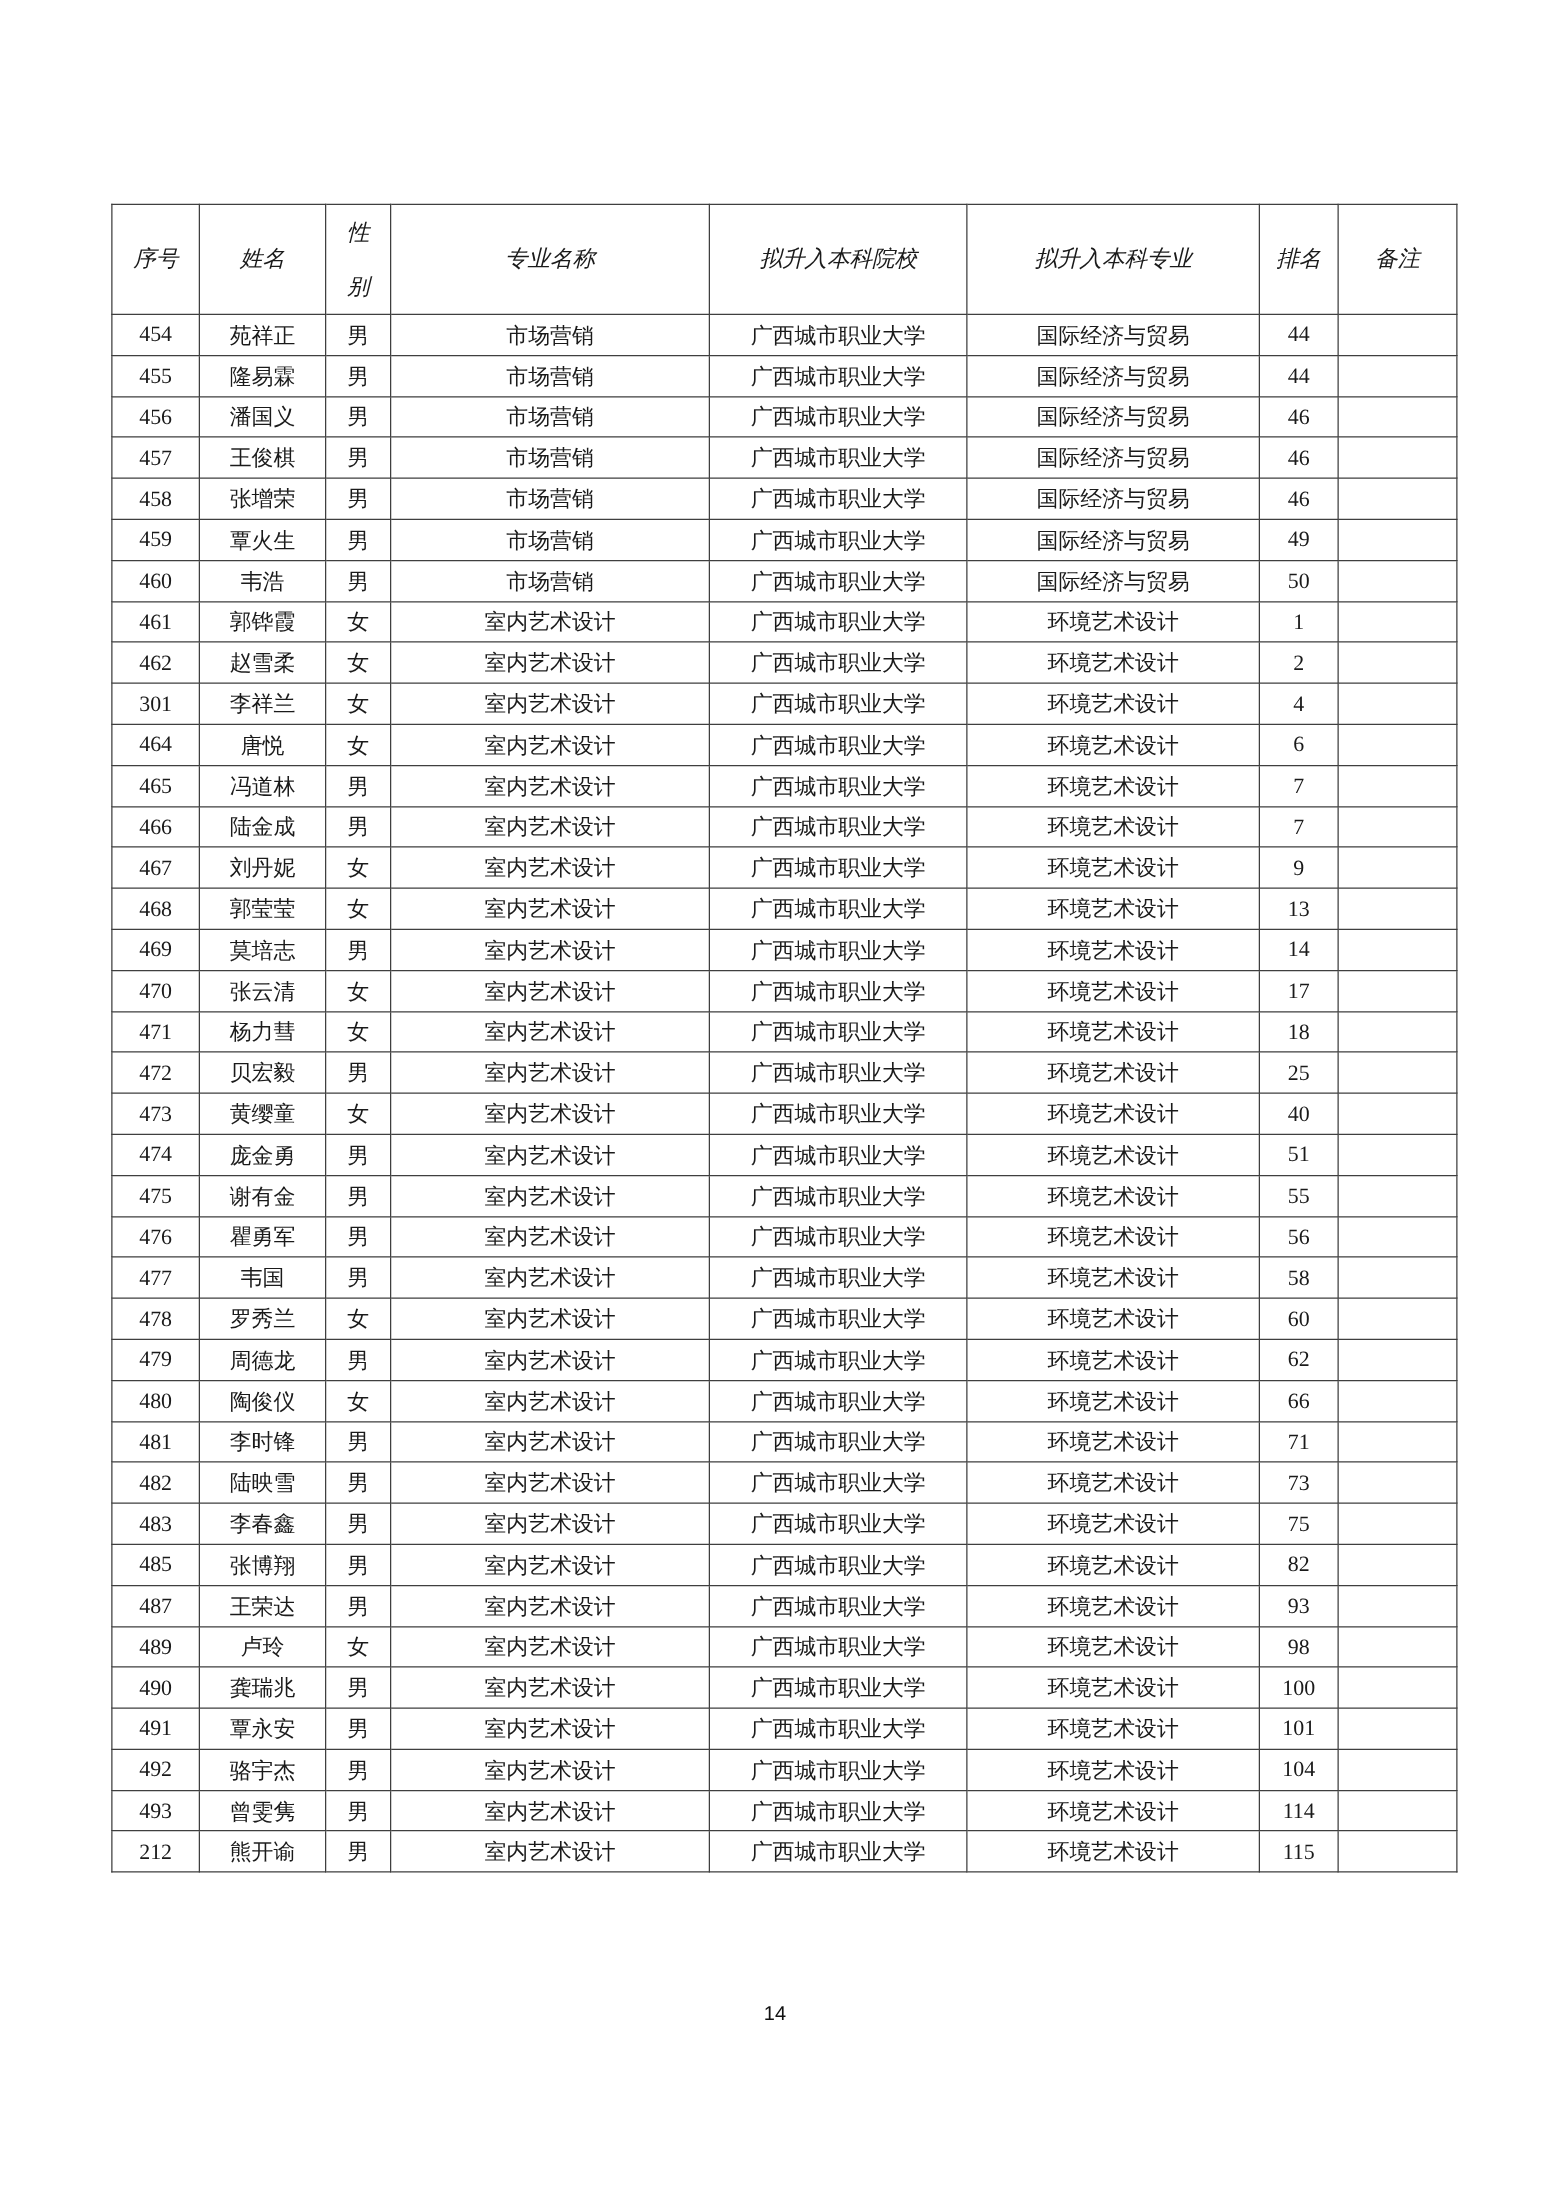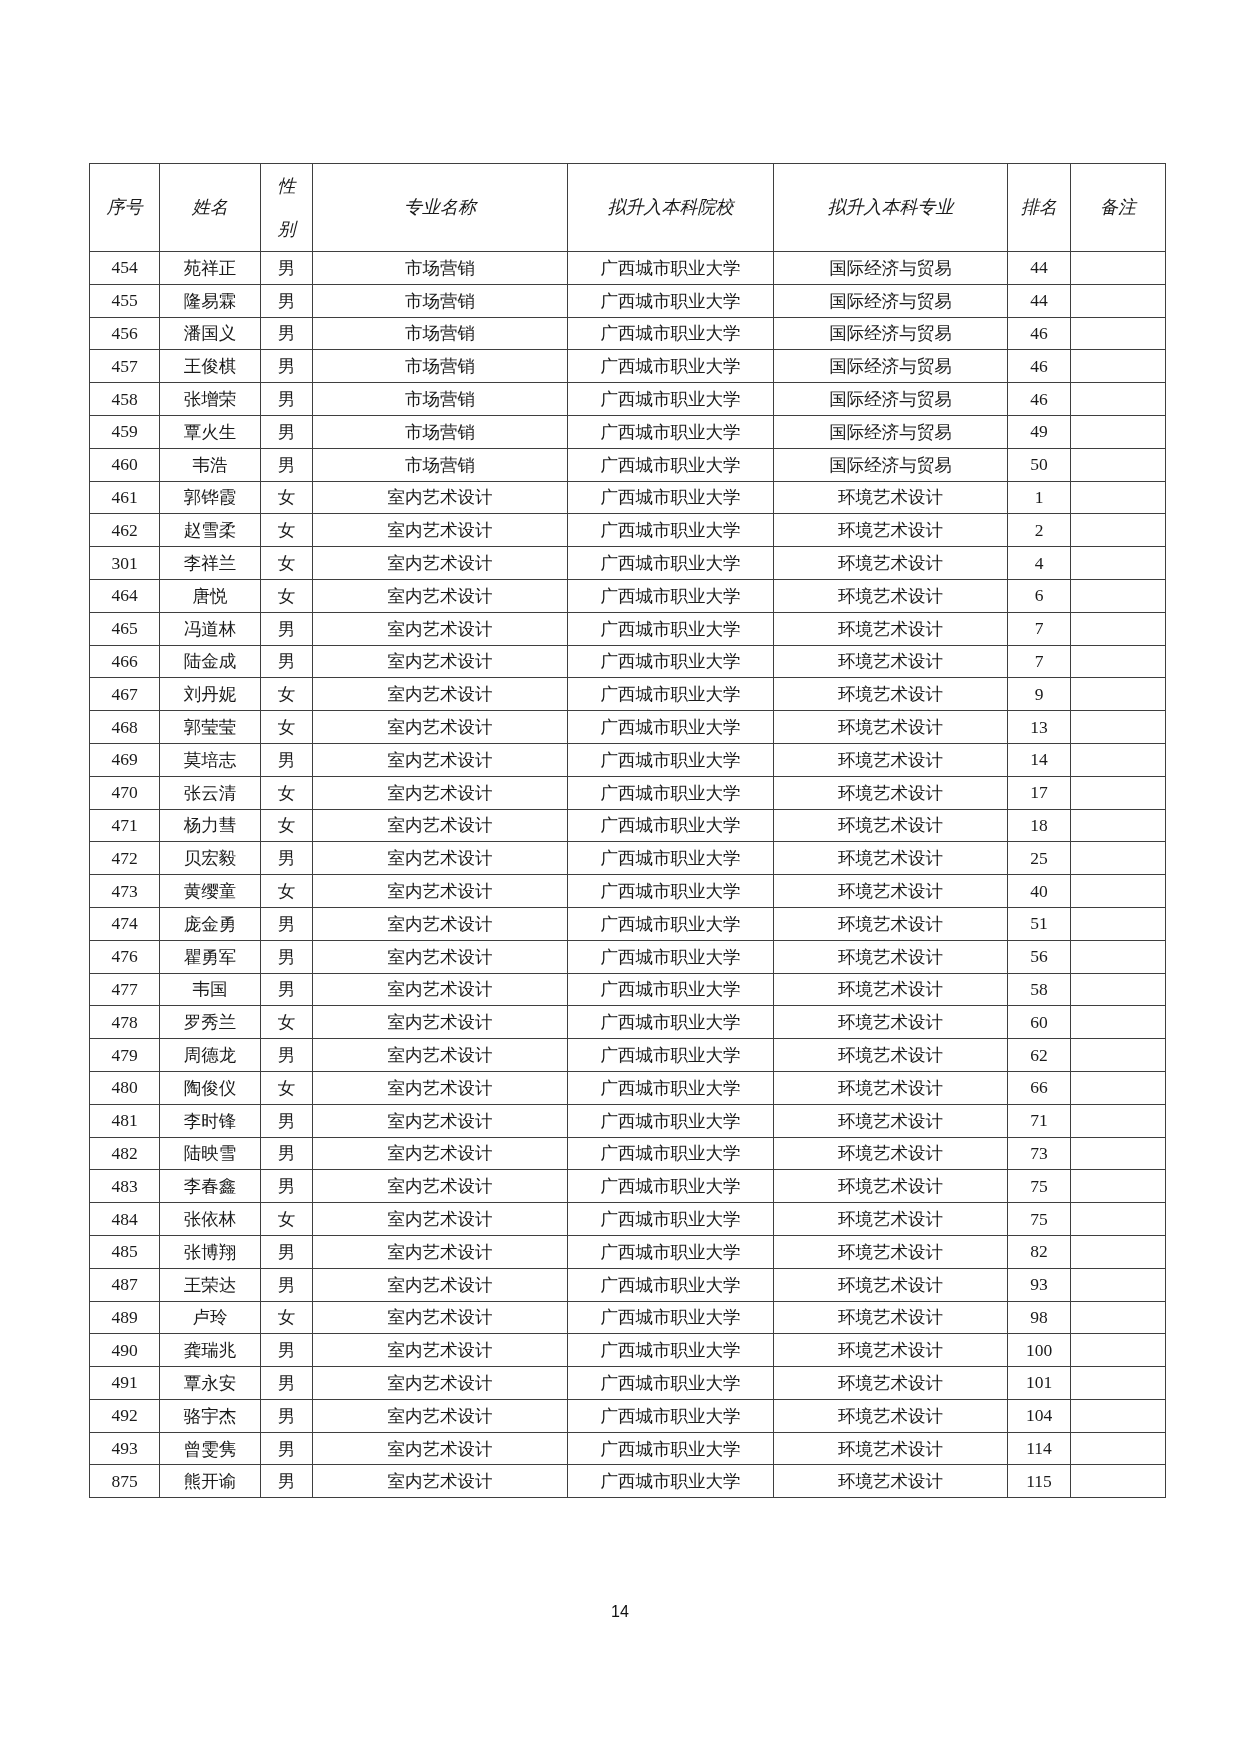--- a/index.html
+++ b/index.html
@@ -300,20 +300,30 @@
           <td>474</td>
           <td>庞金勇</td>
           <td>男</td>
           <td>室内艺术设计</td>
           <td>广西城市职业大学</td>
           <td>环境艺术设计</td>
           <td>51</td>
           <td></td>
         </tr>
         <tr>
+          <td>475</td>
+          <td>谢有金</td>
+          <td>男</td>
+          <td>室内艺术设计</td>
+          <td>广西城市职业大学</td>
+          <td>环境艺术设计</td>
+          <td>55</td>
+          <td></td>
+        </tr>
+        <tr>
           <td>476</td>
           <td>瞿勇军</td>
           <td>男</td>
           <td>室内艺术设计</td>
           <td>广西城市职业大学</td>
           <td>环境艺术设计</td>
           <td>56</td>
           <td></td>
         </tr>
         <tr>
@@ -380,30 +390,20 @@
           <td>483</td>
           <td>李春鑫</td>
           <td>男</td>
           <td>室内艺术设计</td>
           <td>广西城市职业大学</td>
           <td>环境艺术设计</td>
           <td>75</td>
           <td></td>
         </tr>
         <tr>
-          <td>484</td>
-          <td>张依林</td>
-          <td>女</td>
-          <td>室内艺术设计</td>
-          <td>广西城市职业大学</td>
-          <td>环境艺术设计</td>
-          <td>75</td>
-          <td></td>
-        </tr>
-        <tr>
           <td>485</td>
           <td>张博翔</td>
           <td>男</td>
           <td>室内艺术设计</td>
           <td>广西城市职业大学</td>
           <td>环境艺术设计</td>
           <td>82</td>
           <td></td>
         </tr>
         <tr>
@@ -460,21 +460,21 @@
           <td>493</td>
           <td>曾雯隽</td>
           <td>男</td>
           <td>室内艺术设计</td>
           <td>广西城市职业大学</td>
           <td>环境艺术设计</td>
           <td>114</td>
           <td></td>
         </tr>
         <tr>
-          <td>875</td>
+          <td>212</td>
           <td>熊开谕</td>
           <td>男</td>
           <td>室内艺术设计</td>
           <td>广西城市职业大学</td>
           <td>环境艺术设计</td>
           <td>115</td>
           <td></td>
         </tr>
       </tbody>
   </table>

